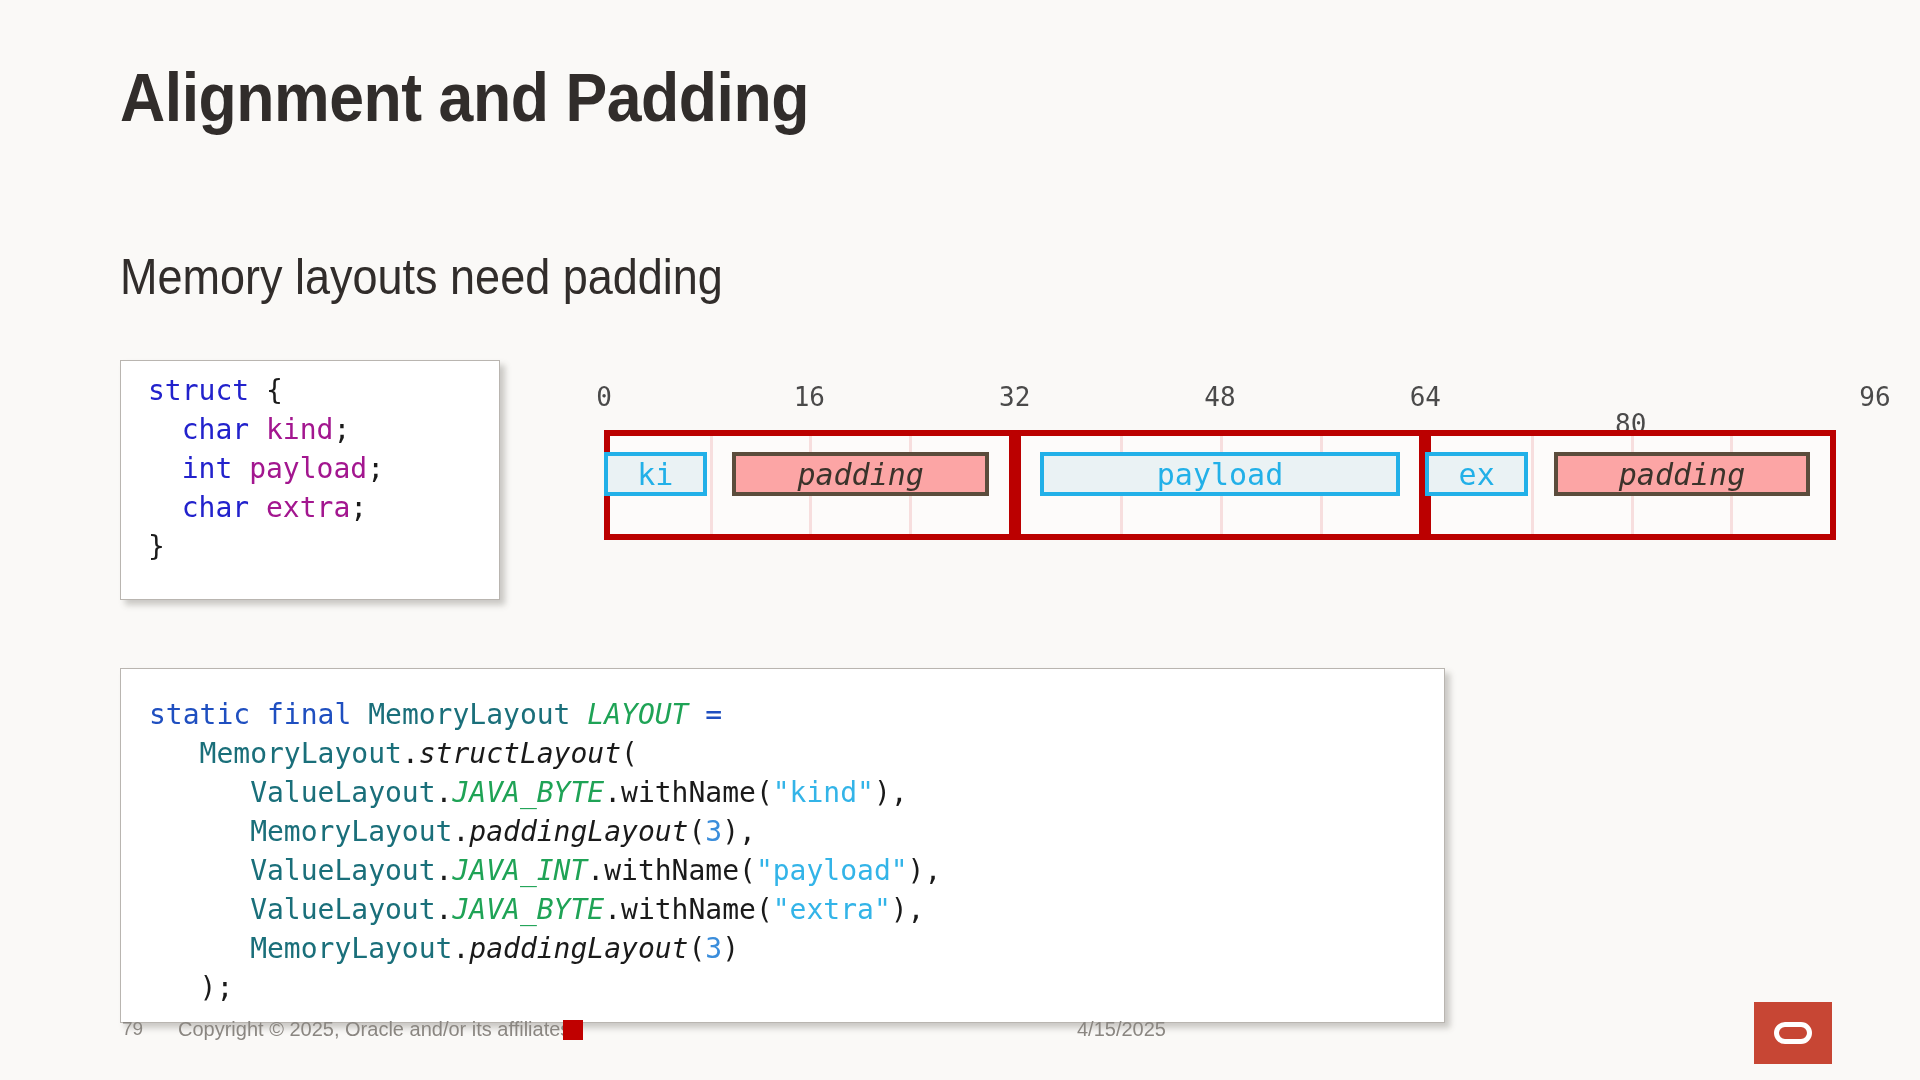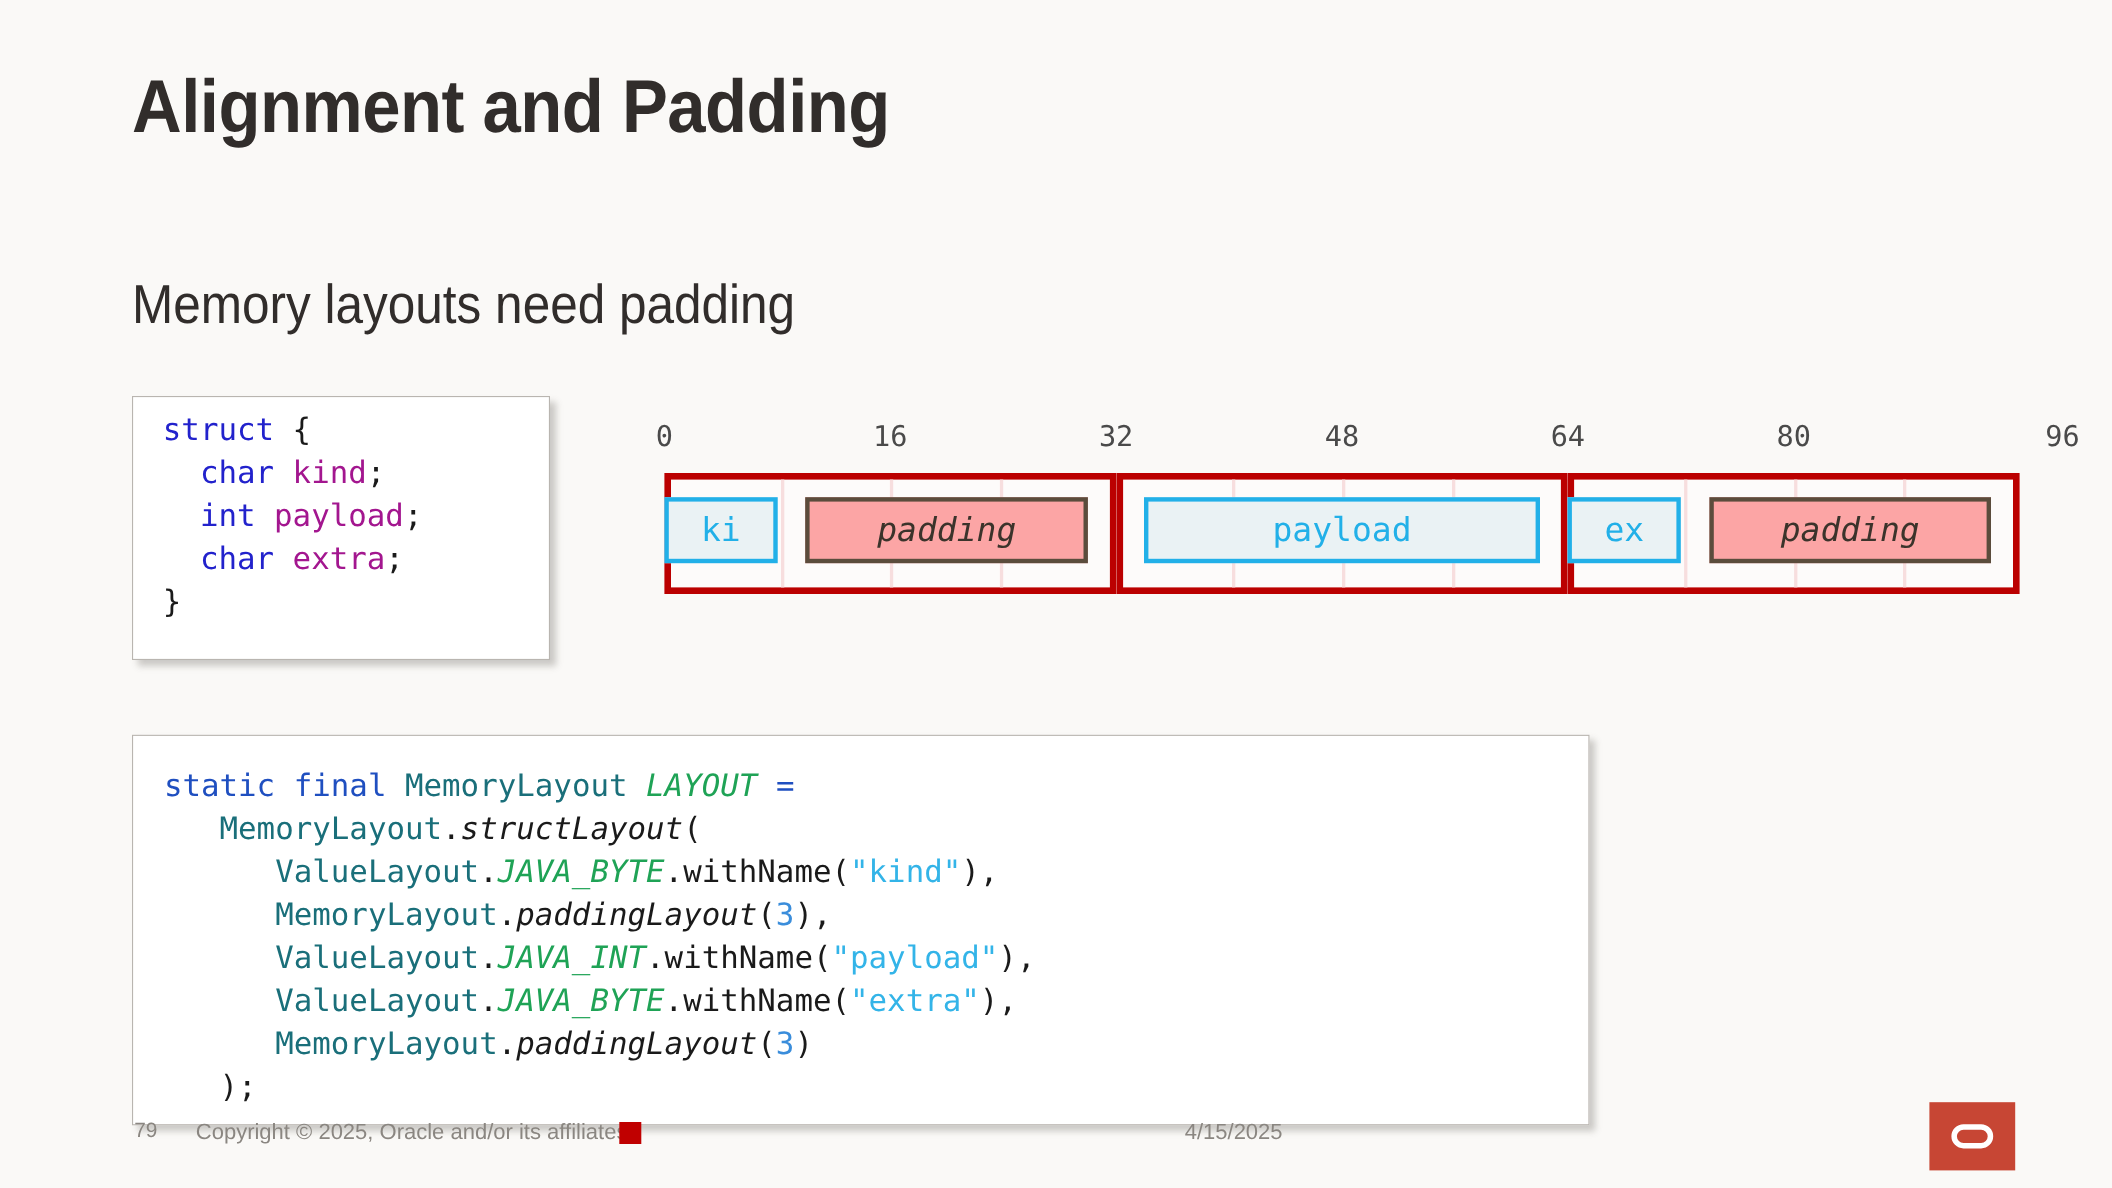--- a/index.html
+++ b/index.html
@@ -131,21 +131,21 @@
     position: absolute;
     top: 0;
     bottom: 0;
     width: 3px;
     background: #f7dede;
   }
 
   .field-box {
     position: absolute;
     top: 22px;
-    height: 60px;
+    height: 44px;
     display: flex;
     align-items: center;
     justify-content: center;
     font-family: "DejaVu Sans Mono", monospace;
     font-size: 30px;
   }
 
   .field-box.data {
     border: 4px solid #22b0e8;
     background: #eaf2f4;
@@ -230,21 +230,21 @@
 
 <div id="struct-code-box" class="code-box"><div><span class="kw">struct</span><span class="pun"> {</span></div><div><span class="pun">  </span><span class="kw">char</span><span class="pun"> </span><span class="id">kind</span><span class="pun">;</span></div><div><span class="pun">  </span><span class="kw">int</span><span class="pun"> </span><span class="id">payload</span><span class="pun">;</span></div><div><span class="pun">  </span><span class="kw">char</span><span class="pun"> </span><span class="id">extra</span><span class="pun">;</span></div><div><span class="pun">}</span></div></div>
 
 <div id="memory-diagram">
   <div id="scale-ruler">
       <span class="scale-tick" style="left: 0%;">0</span>
       <span class="scale-tick" style="left: 16.6667%;">16</span>
       <span class="scale-tick" style="left: 33.3333%;">32</span>
       <span class="scale-tick" style="left: 50%;">48</span>
       <span class="scale-tick" style="left: 66.6667%;">64</span>
-      <span class="scale-tick" style="left: 83.3333%;">80</span>
+      <span class="scale-tick" style="left: 83.3333%; margin-top: 27px;">80</span>
       <span class="scale-tick" style="left: 100%; margin-left: 39px;">96</span>
     </div>
   <div id="blocks-row">
       <div class="word-group" style="left: 0%; width: 33.3333%; border-color: rgb(187, 0, 0);">
         <div class="gridline" style="left: 25%; background: rgb(247, 222, 222);"></div>
         <div class="gridline" style="left: 50%; background: rgb(247, 222, 222);"></div>
         <div class="gridline" style="left: 75%; background: rgb(247, 222, 222);"></div>
       </div>
       <div class="word-group" style="left: 33.3333%; width: 33.3333%; border-color: rgb(187, 0, 0);">
         <div class="gridline" style="left: 25%; background: rgb(247, 222, 222);"></div>

